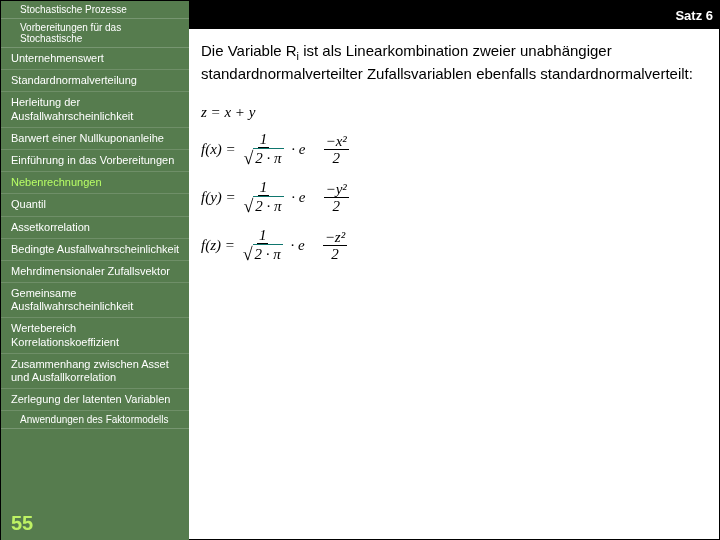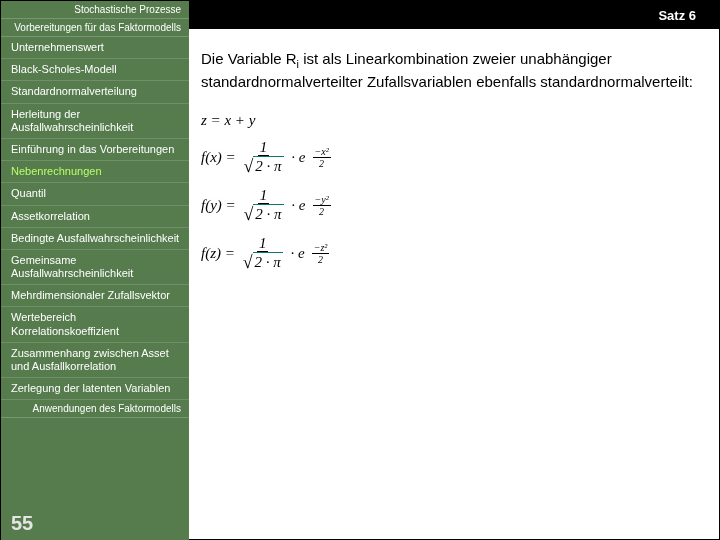--- a/index.html
+++ b/index.html
@@ -1,57 +1,57 @@
 <!DOCTYPE html>
 <html><head>
 <meta charset="utf-8">
 <style>
   * { margin: 0; padding: 0; box-sizing: border-box; }
   html, body { width: 720px; height: 540px; font-family: Arial, sans-serif; overflow: hidden; }
   .slide { width: 720px; height: 540px; position: relative; background: #fff; border: 1px solid #000; }
   .sidebar { position: absolute; left: 0; top: 0; width: 188px; height: 540px; background: #567c4e; }
-  .side-title { color: #fff; font-size: 10px; padding: 3px 8px; border-bottom: 1px solid rgba(255,255,255,0.2); text-align: right; }
+  .side-title { color: #fff; font-size: 10px; padding: 3px 19px; border-bottom: 1px solid rgba(255,255,255,0.2); }
   .side-items { }
   .side-item { color: #fff; font-size: 11px; padding: 4px 5px 4px 10px; border-bottom: 1px solid rgba(255,255,255,0.15); line-height: 1.2; cursor: pointer; }
   .side-item.highlight span:first-of-type, .side-item.highlight { color: #b8ff66; }
-  .header-bar { position: absolute; left: 188px; top: 0; width: 532px; height: 28px; background: #000; color: #fff; font-size: 13px; font-weight: bold; display: flex; align-items: center; justify-content: flex-end; padding-right: 25px; }
-  .main { position: absolute; left: 200px; top: 48px; right: 10px; }
+  .header-bar { position: absolute; left: 188px; top: 0; width: 532px; height: 28px; background: #000; color: #fff; font-size: 13px; font-weight: bold; display: flex; align-items: center; justify-content: flex-end; padding-right: 8px; }
+  .main { position: absolute; left: 200px; top: 40px; right: 10px; }
   .para { font-size: 15px; line-height: 1.35; }
   .sub { vertical-align: sub; font-size: 0.72em; }
   .eqblock { margin-top: 20px; font-family: 'Times New Roman', Times, serif; font-size: 15px; font-style: italic; }
   .eqrow { display: flex; align-items: center; margin-bottom: 10px; }
   .frac { display: inline-flex; flex-direction: column; align-items: center; vertical-align: middle; margin: 0 2px; }
   .frac .num { border-bottom: 1px solid #000; padding: 0 2px; line-height:1.1; }
   .frac .den { padding: 0 2px; line-height:1.1; }
   .sqrt { display:inline-flex; align-items:stretch; }
   .sqrt-sym { font-size:18px; line-height:1; position:relative; top:1px; }
   .sqrt-body { border-top:1px solid #0f766e; padding:0 2px; display:inline-block; line-height:1.3; }
-  .exp-sup { font-size:10px; margin-left:5px; }
-  .pagenum { position:absolute; left:10px; bottom:6px; color:#e5e5e5; font-size:20px; font-weight:bold; }
+  .exp-sup { font-size:15px; margin-left:16px; }
+  .pagenum { position:absolute; left:10px; bottom:6px; color:#bef264; font-size:20px; font-weight:bold; }
 </style>
 </head>
 <body>
 
 <div class="slide">
 
   <div class="sidebar">
     <div class="side-title">Stochastische Prozesse</div>
-    <div class="side-title">Vorbereitungen für das Faktormodells</div>
+    <div class="side-title">Vorbereitungen für das Stochastische</div>
     <div class="side-items">
       <div class="side-item">Unternehmenswert</div>
-      <div class="side-item">Black-Scholes-Modell</div>
       <div class="side-item">Standardnormalverteilung</div>
       <div class="side-item">Herleitung der Ausfallwahrscheinlichkeit</div>
+      <div class="side-item">Barwert einer Nullkuponanleihe</div>
       <div class="side-item">Einführung in das Vorbereitungen</div>
       <div class="side-item highlight">Nebenrechnungen</div>
       <div class="side-item">Quantil</div>
       <div class="side-item">Assetkorrelation</div>
       <div class="side-item">Bedingte Ausfallwahrscheinlichkeit</div>
+      <div class="side-item">Mehrdimensionaler Zufallsvektor</div>
       <div class="side-item">Gemeinsame Ausfallwahrscheinlichkeit</div>
-      <div class="side-item">Mehrdimensionaler Zufallsvektor</div>
       <div class="side-item">Wertebereich Korrelationskoeffizient</div>
       <div class="side-item">Zusammenhang zwischen Asset und Ausfallkorrelation</div>
       <div class="side-item">Zerlegung der latenten Variablen</div>
     </div>
     <div class="side-title">Anwendungen des Faktormodells</div>
     <div class="pagenum">55</div>
   </div>
 
   <div class="header-bar">
     <span>Satz 6</span>

